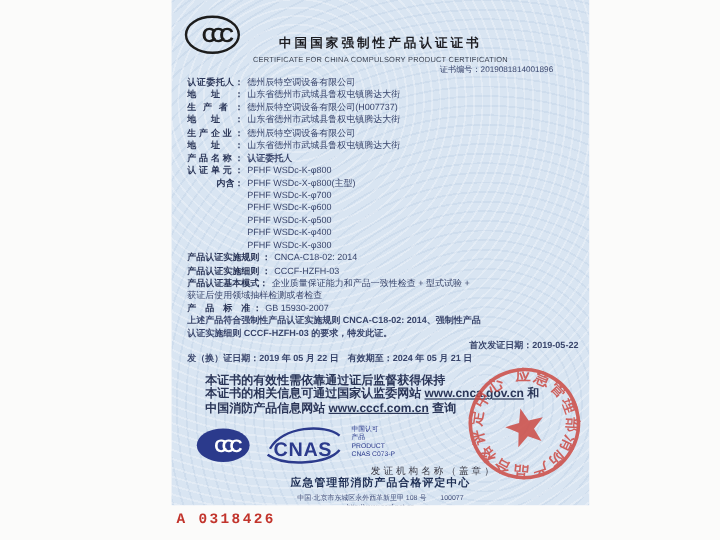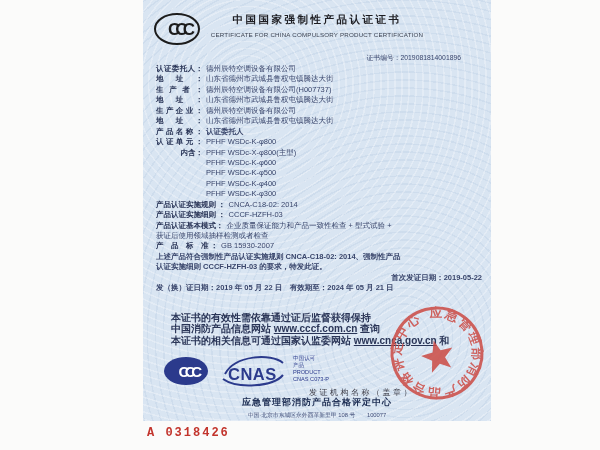--- a/index.html
+++ b/index.html
@@ -15,21 +15,21 @@
     position:absolute;left:143px;top:0;width:348px;height:421px;
     background-color:var(--paper,#d9e5f2);
     background-image:
       repeating-radial-gradient(circle at 30% 20%, rgba(255,255,255,.28) 0 1.5px, rgba(255,255,255,0) 1.5px 7px),
       repeating-radial-gradient(circle at 75% 80%, rgba(150,178,210,.16) 0 1.5px, rgba(150,178,210,0) 1.5px 8px);
     overflow:hidden;
   }
   
   .hdr{position:absolute;top:9px;left:0;width:100%;text-align:center;}
   .ccc-outline{position:absolute;left:10px;top:3px;width:48px;height:34px;}
-  .title{font-size:10.5px;font-weight:bold;letter-spacing:2.5px;color:var(--title-ink,#1d1d22);margin-top:4px;}
+  .title{font-size:10.5px;font-weight:bold;letter-spacing:2.5px;color:var(--title-ink,#1d1d22);margin-top:20px;}
   .subtitle{font-size:6.2px;letter-spacing:.2px;color:#3c4352;margin-top:3.5px;}
   .certno{position:absolute;top:53px;right:30px;font-size:6.8px;color:#3a466d;}
   
   .body{position:absolute;top:64px;left:13px;right:9px;font-size:7.5px;}
   .ln{white-space:nowrap;height:10.45px;line-height:10.45px;}
   .ln .lbl{font-weight:bold;color:var(--label-ink,#2a3557);}
   .kv .lbl{display:inline-block;width:47px;text-align-last:justify;-moz-text-align-last:justify;margin-right:3px;}
   .kv-sub .lbl{display:inline-block;width:47px;text-align:right;margin-right:3px;}
   .indent .val{display:inline-block;padding-left:50px;}
   .kvw .lbl{margin-right:3px;}
@@ -81,42 +81,43 @@
     <div class="body" id="body-lines">
         <div class="ln kv"><span class="lbl">认证委托人：</span><span class="val">德州辰特空调设备有限公司</span></div>
         <div class="ln kv"><span class="lbl">地址：</span><span class="val">山东省德州市武城县鲁权屯镇腾达大街</span></div>
         <div class="ln kv"><span class="lbl">生产者：</span><span class="val">德州辰特空调设备有限公司(H007737)</span></div>
         <div class="ln kv"><span class="lbl">地址：</span><span class="val">山东省德州市武城县鲁权屯镇腾达大街</span></div>
         <div class="ln kv"><span class="lbl">生产企业：</span><span class="val">德州辰特空调设备有限公司</span></div>
         <div class="ln kv"><span class="lbl">地址：</span><span class="val">山东省德州市武城县鲁权屯镇腾达大街</span></div>
         <div class="ln kv"><span class="lbl">产品名称：</span><span class="val strong">认证委托人</span></div>
         <div class="ln kv"><span class="lbl">认证单元：</span><span class="val">PFHF WSDc-K-φ800</span></div>
         <div class="ln kv-sub"><span class="lbl">内含：</span><span class="val">PFHF WSDc-X-φ800(主型)</span></div>
+        <div class="ln indent"><span class="val">PFHF WSDc-K-φ700</span></div>
         <div class="ln indent"><span class="val">PFHF WSDc-K-φ600</span></div>
         <div class="ln indent"><span class="val">PFHF WSDc-K-φ500</span></div>
         <div class="ln indent"><span class="val">PFHF WSDc-K-φ400</span></div>
         <div class="ln indent"><span class="val">PFHF WSDc-K-φ300</span></div>
         <div class="ln kvw"><span class="lbl">产品认证实施规则 ：</span><span class="val">CNCA-C18-02: 2014</span></div>
         <div class="ln kvw"><span class="lbl">产品认证实施细则 ：</span><span class="val">CCCF-HZFH-03</span></div>
         <div class="ln kvw"><span class="lbl">产品认证基本模式：</span><span class="val">企业质量保证能力和产品一致性检查 + 型式试验 +</span></div>
         <div class="ln plain"><span class="val">获证后使用领域抽样检测或者检查</span></div>
         <div class="ln kvw"><span class="lbl">产　品　标　准 ：</span><span class="val">GB 15930-2007</span></div>
         <div class="ln plain-strong"><span class="val">上述产品符合强制性产品认证实施规则 CNCA-C18-02: 2014、强制性产品</span></div>
         <div class="ln plain-strong"><span class="val">认证实施细则 CCCF-HZFH-03 的要求，特发此证。</span></div>
         <div class="ln center-strong"><span class="val">首次发证日期：2019-05-22</span></div>
         <div class="ln plain-strong"><span class="val">发（换）证日期：2019 年 05 月 22 日　有效期至：2024 年 05 月 21 日</span></div>
       </div>
 
     <div class="notice">
       <div>本证书的有效性需依靠通过证后监督获得保持</div>
       <div>
-        <span>中国消防产品信息网站 </span><span class="u">www.cccf.com.cn</span><span> 查询</span>
+        <span>本证书的相关信息可通过国家认监委网站 </span><span class="u">www.cnca.gov.cn</span><span> 和</span>
       </div>
       <div>
-        <span>本证书的相关信息可通过国家认监委网站 </span><span class="u">www.cnca.gov.cn</span><span> 和</span>
+        <span>中国消防产品信息网站 </span><span class="u">www.cccf.com.cn</span><span> 查询</span>
       </div>
     </div>
 
     <div class="logos">
       <div class="ccc-blue">
         <svg width="46" height="30" viewBox="0 0 46 30">
           <ellipse cx="23" cy="15" rx="22" ry="14" fill="#2b3a8c"></ellipse>
           <text x="25" y="21" text-anchor="middle" font-size="15" font-weight="bold" fill="#ffffff" letter-spacing="-4.5">CCC</text>
         </svg>
       </div>

